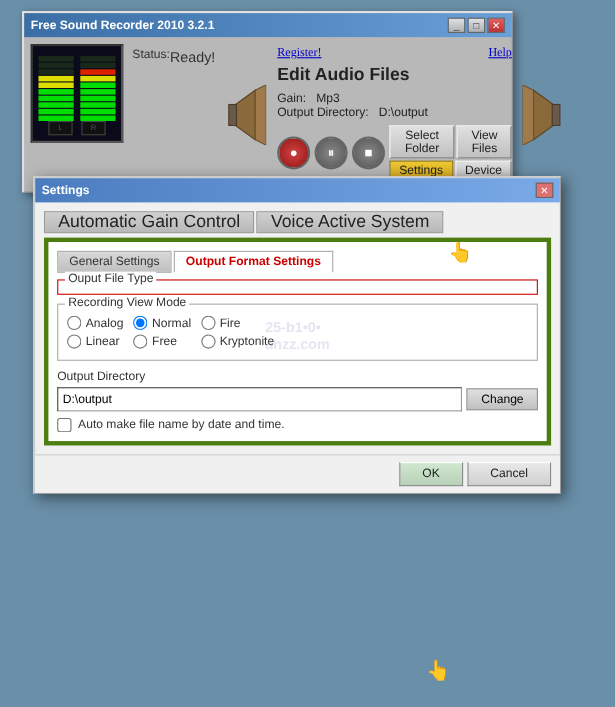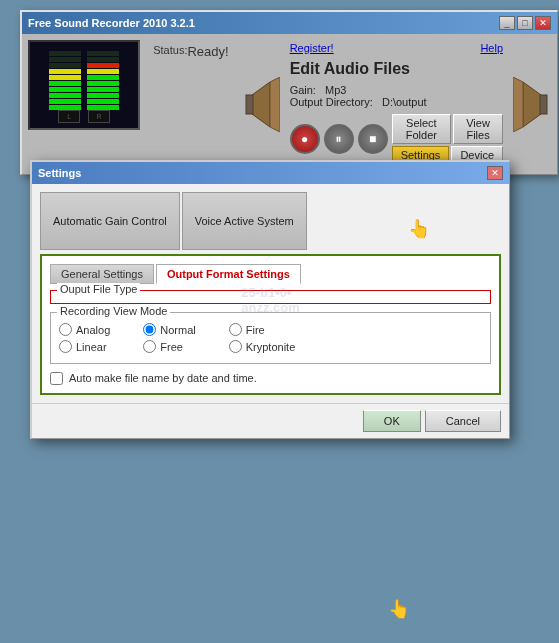--- a/index.html
+++ b/index.html
@@ -11,21 +11,21 @@
       font-size: 12px;
       overflow: hidden;
       position: relative;
     }
 
     
     .main-window {
       position: absolute;
       top: 10px;
       left: 20px;
-      width: 538px;
+      width: 446px;
       background: #c0c0c0;
       border: 1px solid #888;
       border-top: 2px solid #e0e0e0;
       border-left: 2px solid #e0e0e0;
       box-shadow: 3px 3px 8px rgba(0,0,0,0.4);
     }
 
     .title-bar {
       background: linear-gradient(to right, #3a6ea5, #6a9fd8);
       color: white;
@@ -103,20 +103,21 @@
     .right-panel {
       flex: 1;
       display: flex;
       flex-direction: column;
     }
 
     .top-links {
       display: flex;
       justify-content: space-between;
       padding: 2px 4px;
+      font-family: Liberation Serif, serif;
     }
 
     .link-text {
       color: #0000cc;
       text-decoration: underline;
       cursor: pointer;
       font-size: 11px;
     }
 
     .edit-audio-area {
@@ -248,30 +249,30 @@
     }
 
     
     .tab-row {
       display: flex;
       gap: 2px;
       margin-bottom: 4px;
     }
 
     .tab-btn {
-      padding: 22px 12px;
+      padding: 0 12px;
       background: linear-gradient(to bottom, #d0d0d0, #b8b8b8);
       border: 1px solid #999;
       cursor: pointer;
-      font-size: 11px;
+      font-size: 16px;
       color: #222;
     }
 
     .tab-panel {
-      border: 2px solid #4d7c0f;
+      border: 4px solid #4d7c0f;
       padding: 8px;
       background: white;
     }
 
     
     .inner-tab-row {
       display: flex;
       gap: 2px;
       margin-bottom: 6px;
     }
@@ -608,21 +609,21 @@
       </div>
 
       <div class="watermark">25-b1•0•<br>anzz.com</div>
 
       <div class="section-box">
         <span class="section-label">Ouput File Type</span>
       </div>
 
       <div class="section-box" style="border-color:#aaa;">
         <span class="section-label">Recording View Mode</span>
-        <div style="display:flex; gap:33px; padding: 4px 0;">
+        <div style="display:flex; gap:9px; padding: 4px 0;">
           <div>
             <label class="radio-item" style="margin-bottom:4px;">
               <input type="radio" name="viewmode" class="radio-input" style="">
               <span>Analog</span>
             </label>
             <label class="radio-item">
               <input type="radio" name="viewmode" class="radio-input" style="">
               <span>Linear</span>
             </label>
           </div>
@@ -642,20 +643,27 @@
               <span>Fire</span>
             </label>
             <label class="radio-item">
               <input type="radio" name="viewmode" class="radio-input" style="">
               <span>Kryptonite</span>
             </label>
           </div>
         </div>
       </div>
 
+      <div style="margin-bottom:6px;">
+        <div style="font-size:11px;color:#333;margin-bottom:4px;">Output Directory</div>
+        <div class="dir-row">
+          <input type="text" class="dir-input" value="D:\output" style="">
+          <button class="change-btn">Change</button>
+        </div>
+      </div>
 
       <div class="checkbox-row">
         <input type="checkbox" style="">
         <span>Auto make file name by date and time.</span>
       </div>
     </div>
   </div>
 
   <div class="dialog-footer">
     <button class="footer-btn footer-btn-ok">OK</button>

